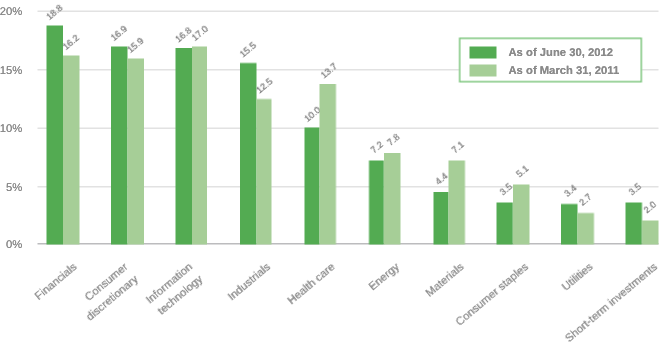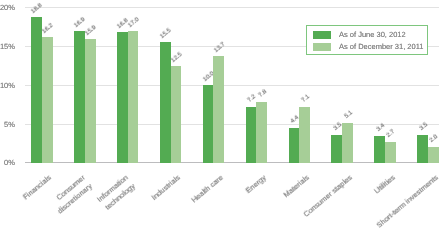--- a/index.html
+++ b/index.html
@@ -9,21 +9,21 @@
   #chart{position:relative;width:444px;height:237px;background:#fff;overflow:hidden;}
   .gridline{position:absolute;height:1px;background:#e2e2e2;}
   .axisline{position:absolute;height:1px;background:#bcbcbe;}
   .ytick{will-change:transform;position:absolute;font-size:7.5px;color:#8a8a8a;text-shadow:0 0 0.35px #8a8a8a;text-align:right;white-space:nowrap;line-height:7.5px;}
   .bar{position:absolute;}
   .dlabel{will-change:transform;position:absolute;font-size:6.2px;color:#828282;text-shadow:0 0 0.3px #828282;white-space:nowrap;line-height:6px;
           width:40px;text-align:center;
           transform-origin:50% 50%;transform:rotate(-40deg);}
   .clabel{will-change:transform;position:absolute;font-size:7.5px;color:#8a8a8a;text-shadow:0 0 0.35px #8a8a8a;white-space:nowrap;
           transform-origin:100% 0%;transform:rotate(-40deg);text-align:right;line-height:10.5px;}
-  #legend{position:absolute;border:1px solid #7ec67e;background:#fff;box-sizing:border-box;}
+  #legend{position:absolute;border:1px solid #7ec67e;background:#fff;box-sizing:border-box;font-weight:bold;}
   .legrow{position:absolute;display:flex;align-items:center;}
   .legsw{width:18px;height:8px;}
   .legtxt{will-change:transform;font-size:7.5px;color:#8a8a8a;text-shadow:0 0 0.35px #8a8a8a;margin-left:8px;white-space:nowrap;line-height:8px;}
 </style>
 </head>
 <body>
 
 <div id="chart">
     <div class="axisline" style="left: 25.1px; top: 162px; width: 414.1px;"></div>
     <div class="ytick" style="left: -40px; width: 54.9px; top: 159px;">0%</div>
@@ -107,16 +107,16 @@
     <div class="clabel" style="left: 353.55px; top: 172.8px; width: 80px;">
       <div>Short-term investments</div>
     </div>
     <div id="legend" style="left: 305.6px; top: 25.4px; width: 122.4px; height: 29.3px;">
       <div class="legrow" style="left: 6.5px; top: 4.5px;">
         <div class="legsw" style="background: rgb(83, 171, 82);"></div>
         <div class="legtxt">As of June 30, 2012</div>
       </div>
       <div class="legrow" style="left: 6.5px; top: 16.3px;">
         <div class="legsw" style="background: rgb(166, 206, 151);"></div>
-        <div class="legtxt">As of December 31, 2011</div>
+        <div class="legtxt">As of March 31, 2011</div>
       </div>
     </div>
   </div>
 
 </body></html>

